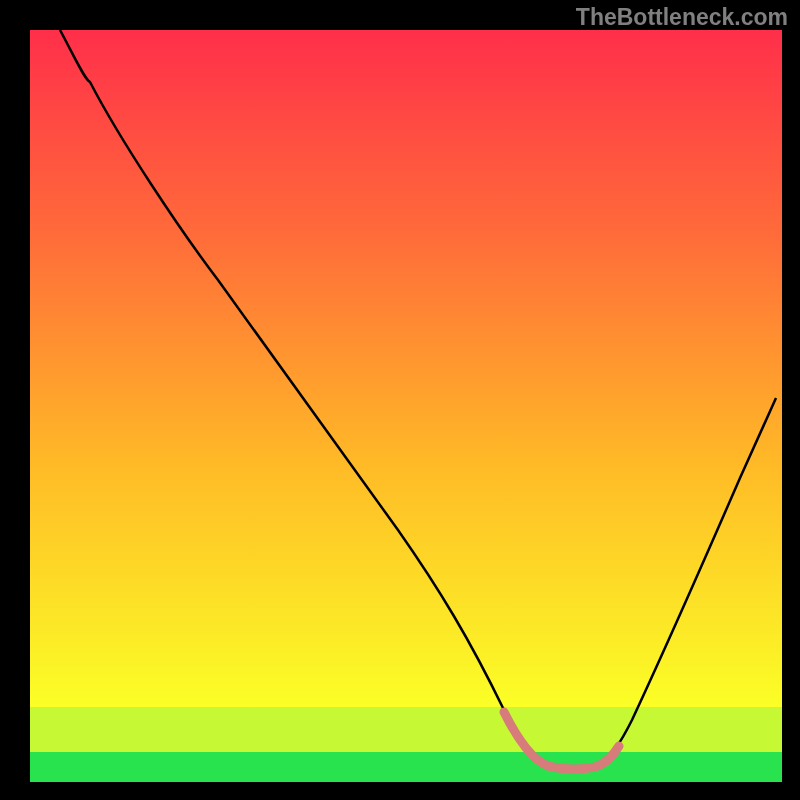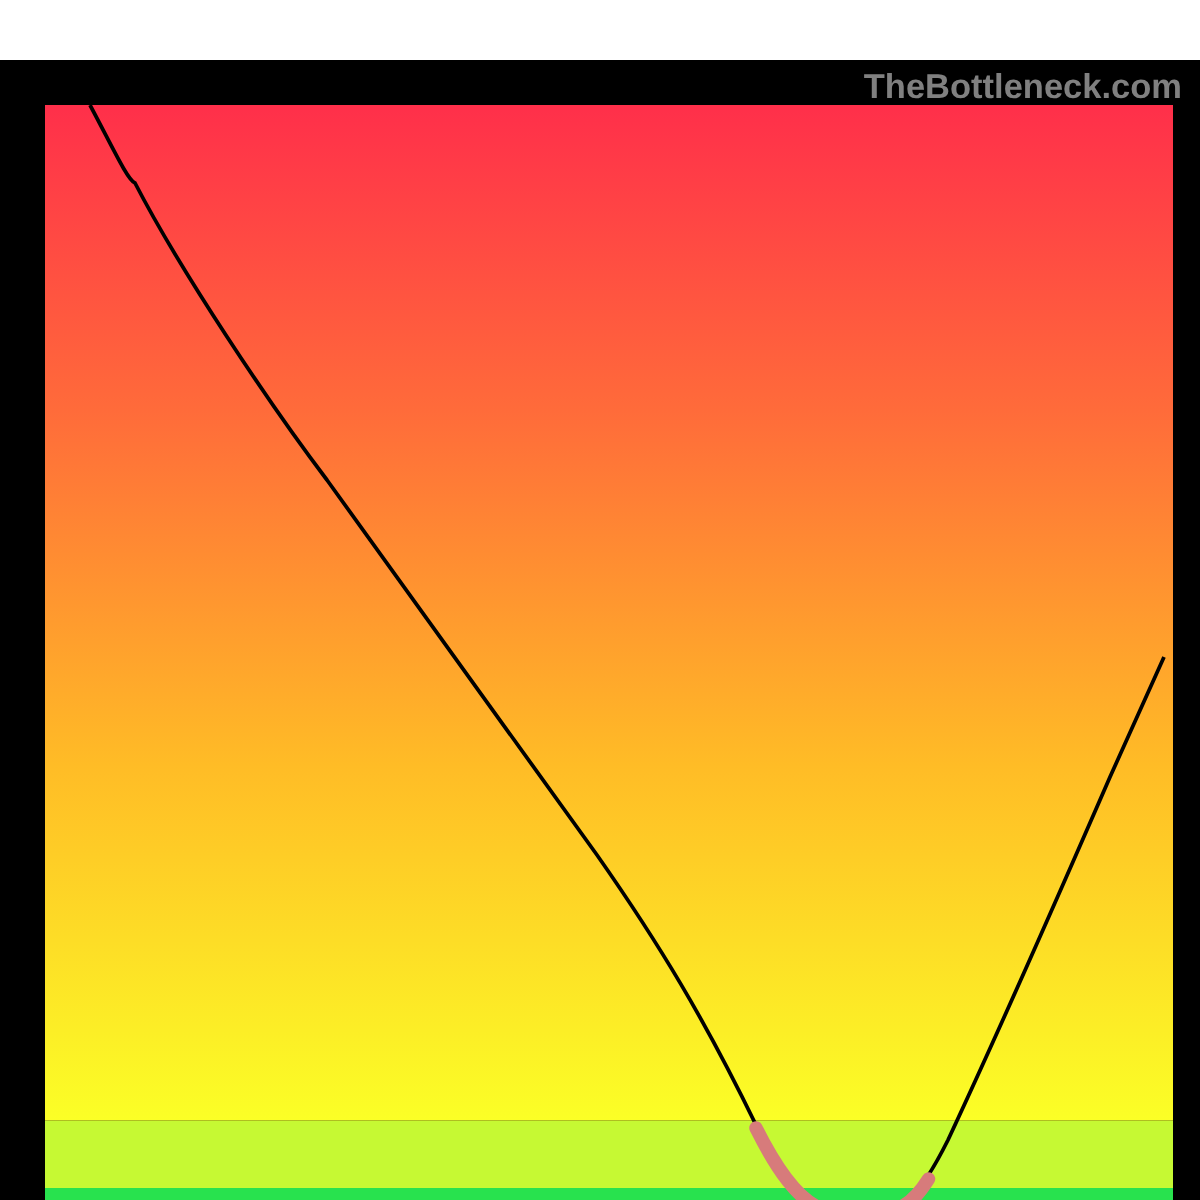--- a/index.html
+++ b/index.html
@@ -6,21 +6,20 @@
     margin: 0;
     padding: 0;
     background: #fff;
     width: 800px;
     height: 800px;
   }
   .container {
     width: 800px;
     height: 740px;
     position: relative;
-    margin-top: 40px;
   }
   .watermark {
     position: absolute;
     top: 4px;
     right: 12px;
     font-family: Arial, Helvetica, sans-serif;
     font-size: 23px;
     font-weight: 600;
     color: #808080;
     z-index: 20;

